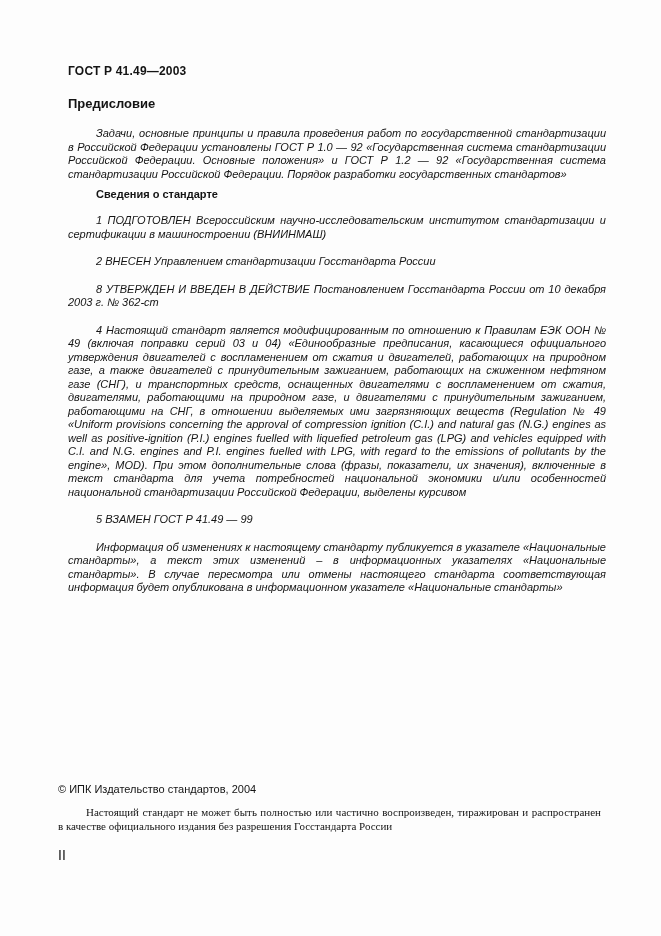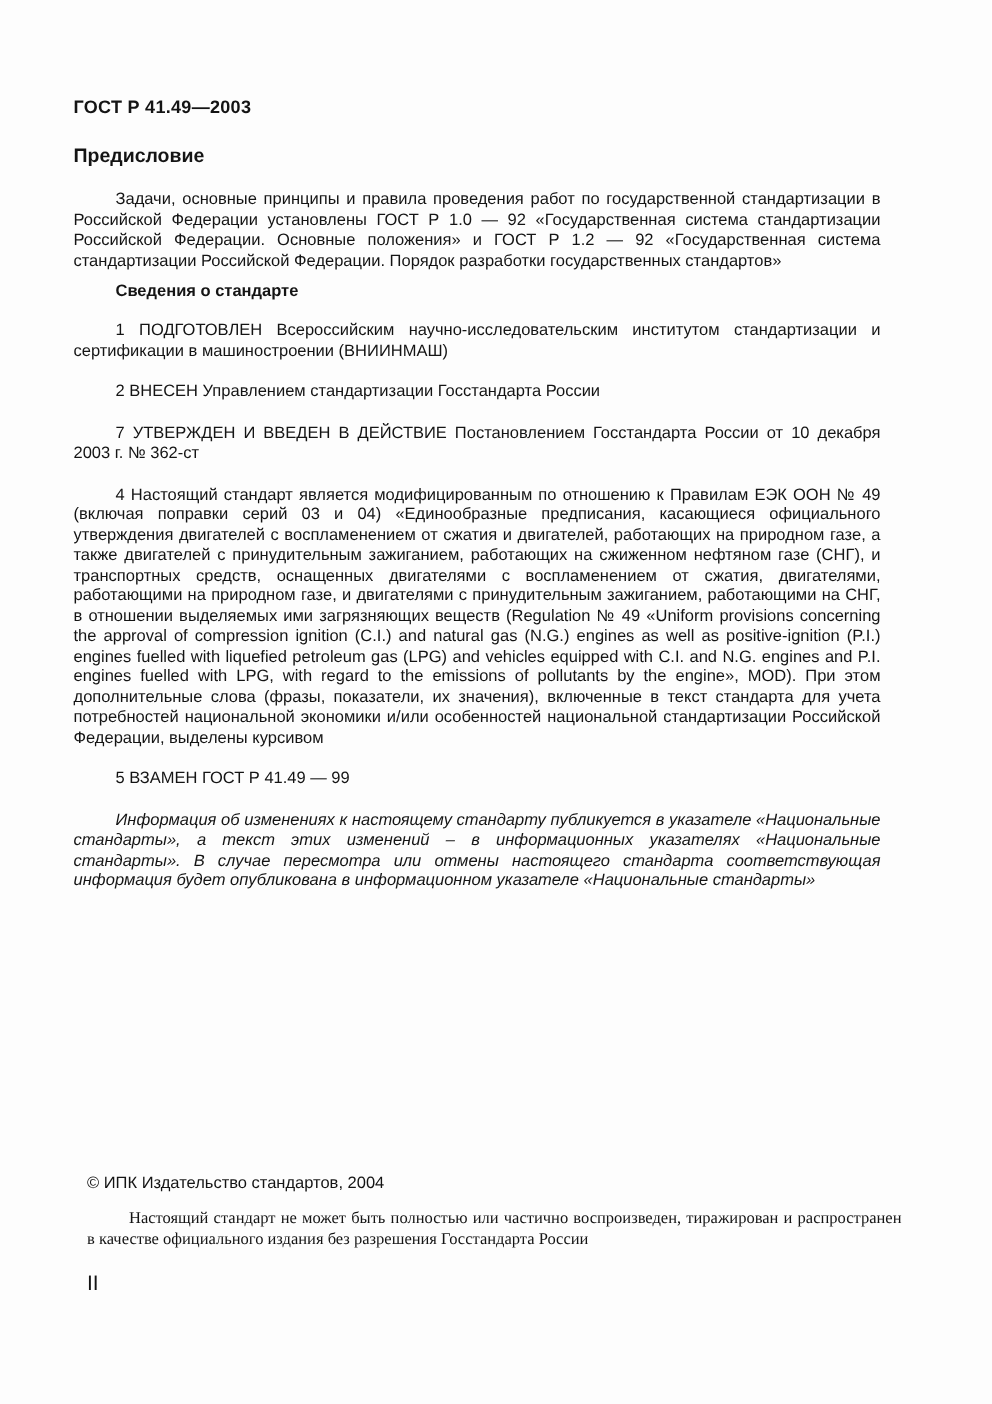--- a/index.html
+++ b/index.html
@@ -11,21 +11,21 @@
     width: 661px;
     height: 936px;
     position: relative;
     font-family: "Liberation Sans", "DejaVu Sans", sans-serif;
     color: #141414;
     background: #fdfdfd;
     overflow: hidden;
   }
   .page {
     position: absolute;
-    left: 49px;
+    left: 68px;
     top: 0;
     width: 538px;
     height: 936px;
   }
   .doc-code {
     margin-top: 64px;
     font-size: 12px;
     font-weight: bold;
     letter-spacing: 0.2px;
   }
@@ -34,20 +34,21 @@
     text-align: left;
     font-size: 13px;
     font-weight: bold;
   }
   .para {
     margin: 0;
     font-size: 11px;
     line-height: 13.5px;
     text-align: justify;
     text-indent: 28px;
+    font-style: italic;
   }
   .intro { margin-top: 16px; }
   .section-heading {
     margin-top: 7px;
     font-size: 11px;
     font-weight: bold;
     text-indent: 28px;
   }
   .std-item { margin-top: 14px; }
   .info-note {
@@ -86,21 +87,21 @@
   <h1 class="page-title">Предисловие</h1>
 
   <p class="para intro">Задачи, основные принципы и правила проведения работ по государственной стандартизации в Российской Федерации установлены ГОСТ Р 1.0 — 92 «Государственная система стандартизации Российской Федерации. Основные положения» и ГОСТ Р 1.2 — 92 «Государственная система стандартизации Российской Федерации. Порядок разработки государственных стандартов»</p>
 
   <p class="section-heading">Сведения о стандарте</p>
 
   <p class="para std-item">1 ПОДГОТОВЛЕН Всероссийским научно-исследовательским институтом стандартизации и сертификации в машиностроении (ВНИИНМАШ)</p>
 
   <p class="para std-item">2 ВНЕСЕН Управлением стандартизации Госстандарта России</p>
 
-  <p class="para std-item">7 УТВЕРЖДЕН И ВВЕДЕН В ДЕЙСТВИЕ Постановлением Госстандарта России от 10 декабря 2003 г. № 362-ст</p>
+  <p class="para std-item">8 УТВЕРЖДЕН И ВВЕДЕН В ДЕЙСТВИЕ Постановлением Госстандарта России от 10 декабря 2003 г. № 362-ст</p>
 
   <p class="para std-item">4 Настоящий стандарт является модифицированным по отношению к Правилам ЕЭК ООН № 49 (включая поправки серий 03 и 04) «Единообразные предписания, касающиеся официального утверждения двигателей с воспламенением от сжатия и двигателей, работающих на природном газе, а также двигателей с принудительным зажиганием, работающих на сжиженном нефтяном газе (СНГ), и транспортных средств, оснащенных двигателями с воспламенением от сжатия, двигателями, работающими на природном газе, и двигателями с принудительным зажиганием, работающими на СНГ, в отношении выделяемых ими загрязняющих веществ (Regulation № 49 «Uniform provisions concerning the approval of compression ignition (C.I.) and natural gas (N.G.) engines as well as positive-ignition (P.I.) engines fuelled with liquefied petroleum gas (LPG) and vehicles equipped with C.I. and N.G. engines and P.I. engines fuelled with LPG, with regard to the emissions of pollutants by the engine», MOD). При этом дополнительные слова (фразы, показатели, их значения), включенные в текст стандарта для учета потребностей национальной экономики и/или особенностей национальной стандартизации Российской Федерации, выделены курсивом</p>
 
   <p class="para std-item">5 ВЗАМЕН ГОСТ Р 41.49 — 99</p>
 
   <p class="para info-note">Информация об изменениях к настоящему стандарту публикуется в указателе «Национальные стандарты», а текст этих изменений – в информационных указателях «Национальные стандарты». В случае пересмотра или отмены настоящего стандарта соответствующая информация будет опубликована в информационном указателе «Национальные стандарты»</p>
 
 </div>
 
 <div class="footer">

